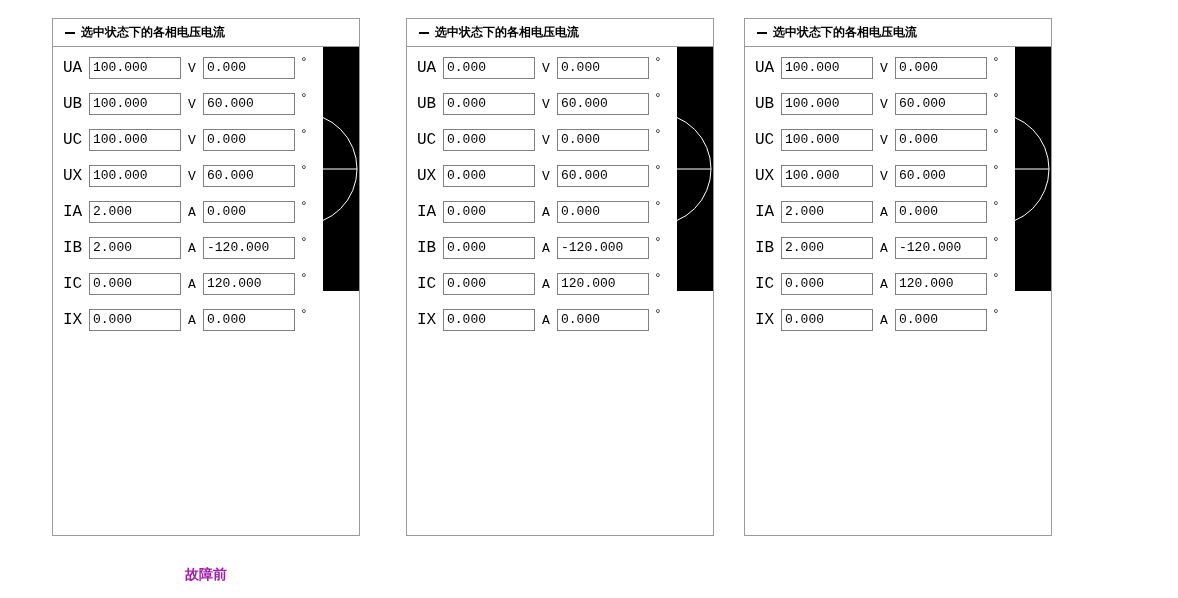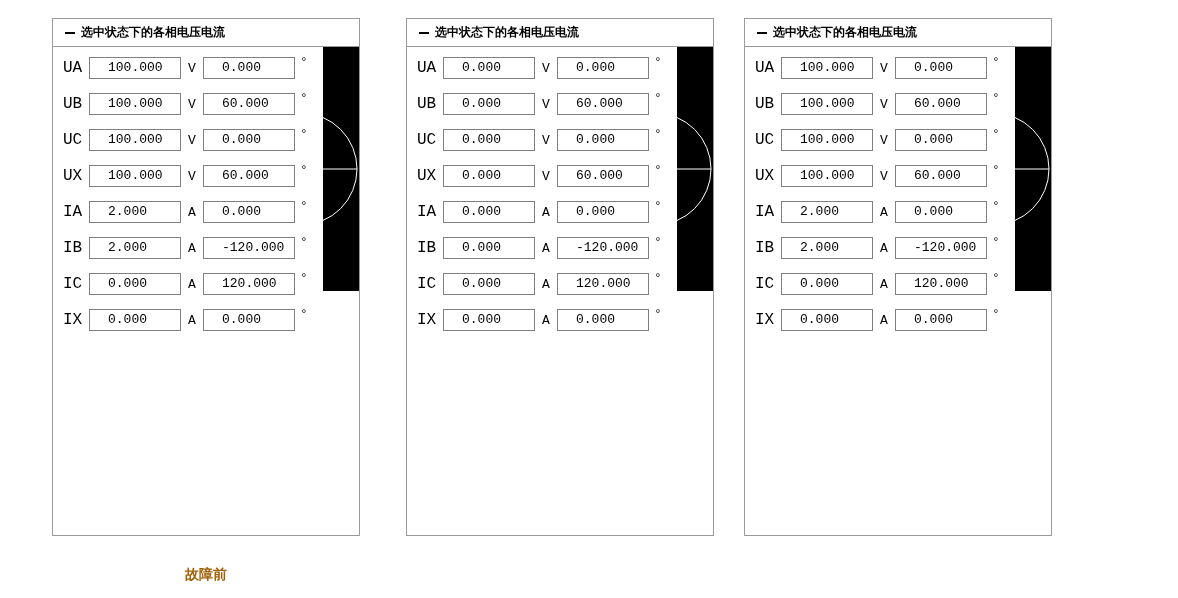--- a/index.html
+++ b/index.html
@@ -80,21 +80,21 @@
   .field {
     width: 92px;
     height: 22px;
     border: 1px solid #808080;
     background: #ffffff;
     box-sizing: border-box;
     font-family: "Liberation Mono", monospace;
     font-size: 13px;
     color: #000000;
     line-height: 20px;
-    padding-left: 18px;
+    padding-left: 3px;
     overflow: hidden;
     white-space: nowrap;
     flex: 0 0 auto;
   }
   .unit {
     width: 22px;
     text-align: center;
     font-family: "Liberation Mono", monospace;
     font-size: 13px;
     color: #000000;
@@ -124,21 +124,21 @@
     position: absolute;
     top: 0;
     left: 0;
   }
   .caption {
     position: absolute;
     width: 308px;
     text-align: center;
     font-size: 14px;
     font-weight: bold;
-    color: #a16207;
+    color: #a21caf;
     top: 548px;
   }
 </style>
 </head>
 <body>
 
 <div id="root">
 
   <div class="panel-wrap" style="left:52px;">
     <div class="panel">

